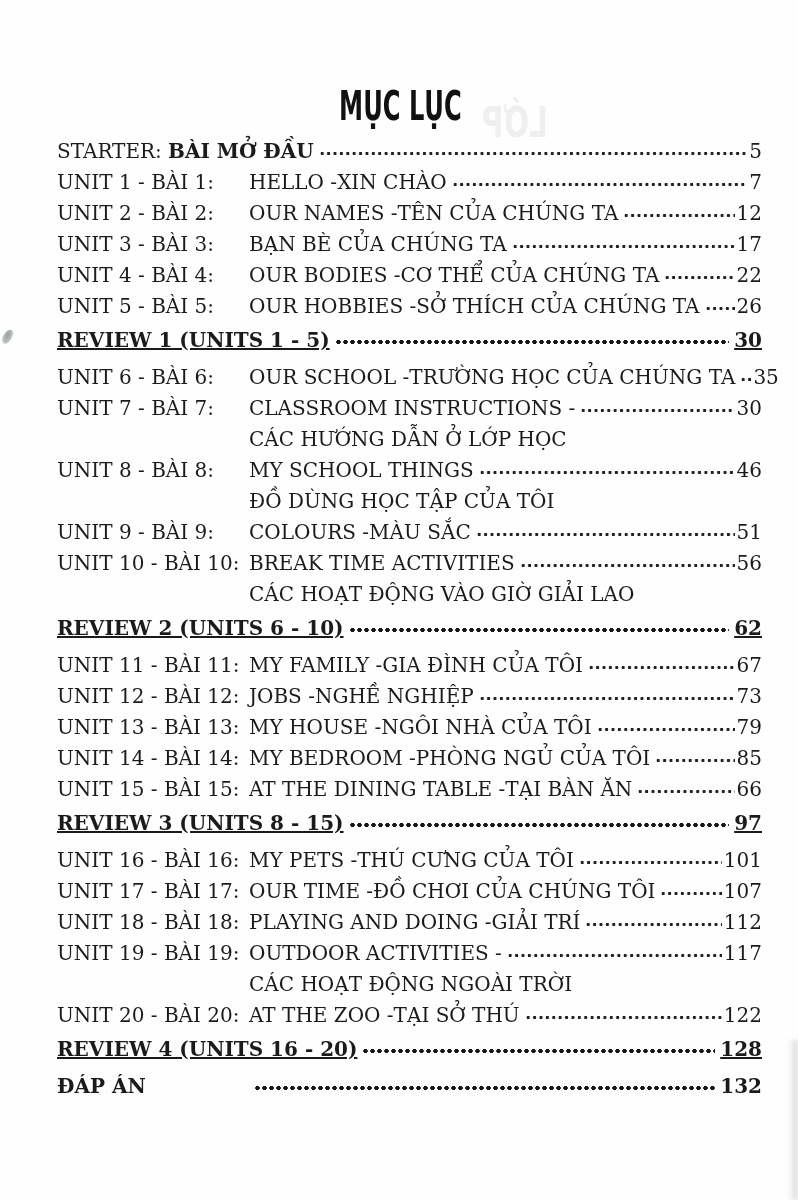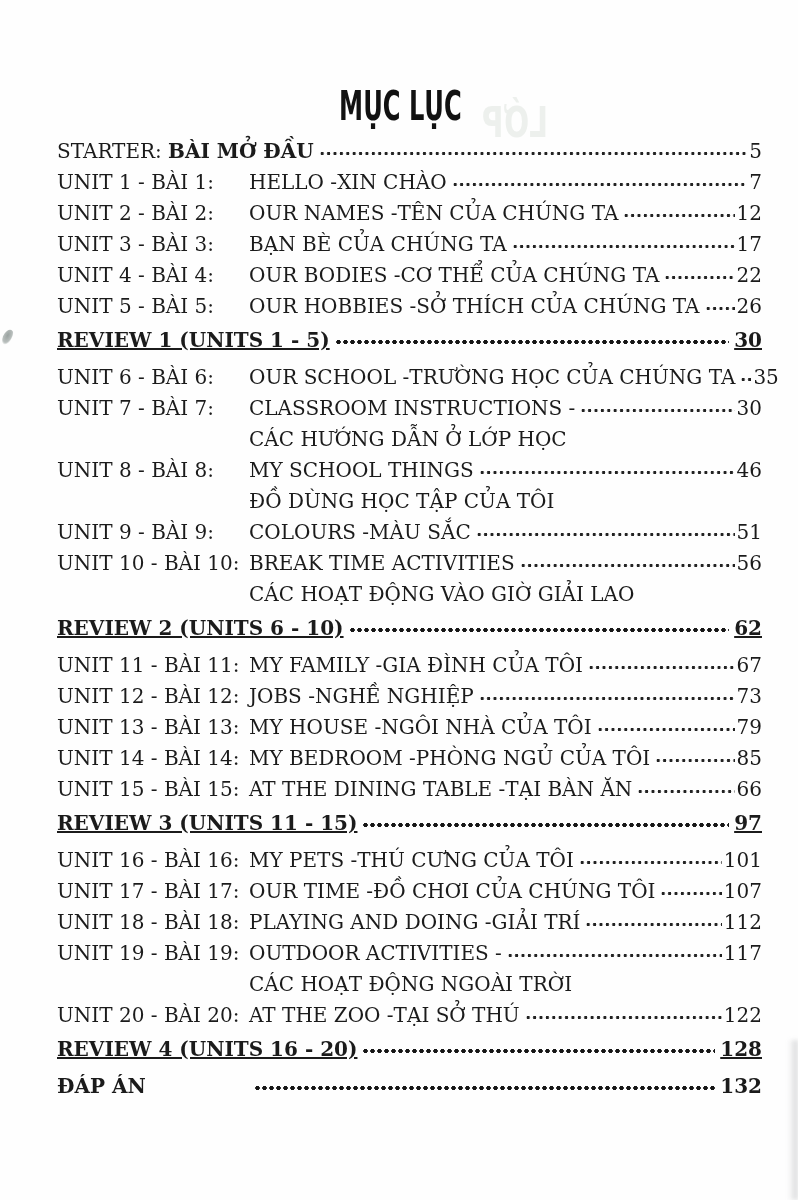--- a/index.html
+++ b/index.html
@@ -282,21 +282,21 @@
 
     <div class="row unit">
       <span class="lbl">UNIT 15 - BÀI 15:</span>
       <span class="en">AT THE DINING TABLE - </span>
       <span class="vi">TẠI BÀN ĂN</span>
       <span class="dots"></span>
       <span class="pg">66</span>
     </div>
 
     <div class="row review">
-      <span>REVIEW 3 (UNITS 11 - 15) </span>
+      <span>REVIEW 3 (UNITS 8 - 15) </span>
       <span class="dots"></span>
       <span class="pg">97</span>
     </div>
 
     <div class="row unit">
       <span class="lbl">UNIT 16 - BÀI 16:</span>
       <span class="en">MY PETS - </span>
       <span class="vi">THÚ CƯNG CỦA TÔI</span>
       <span class="dots"></span>
       <span class="pg">101</span>

